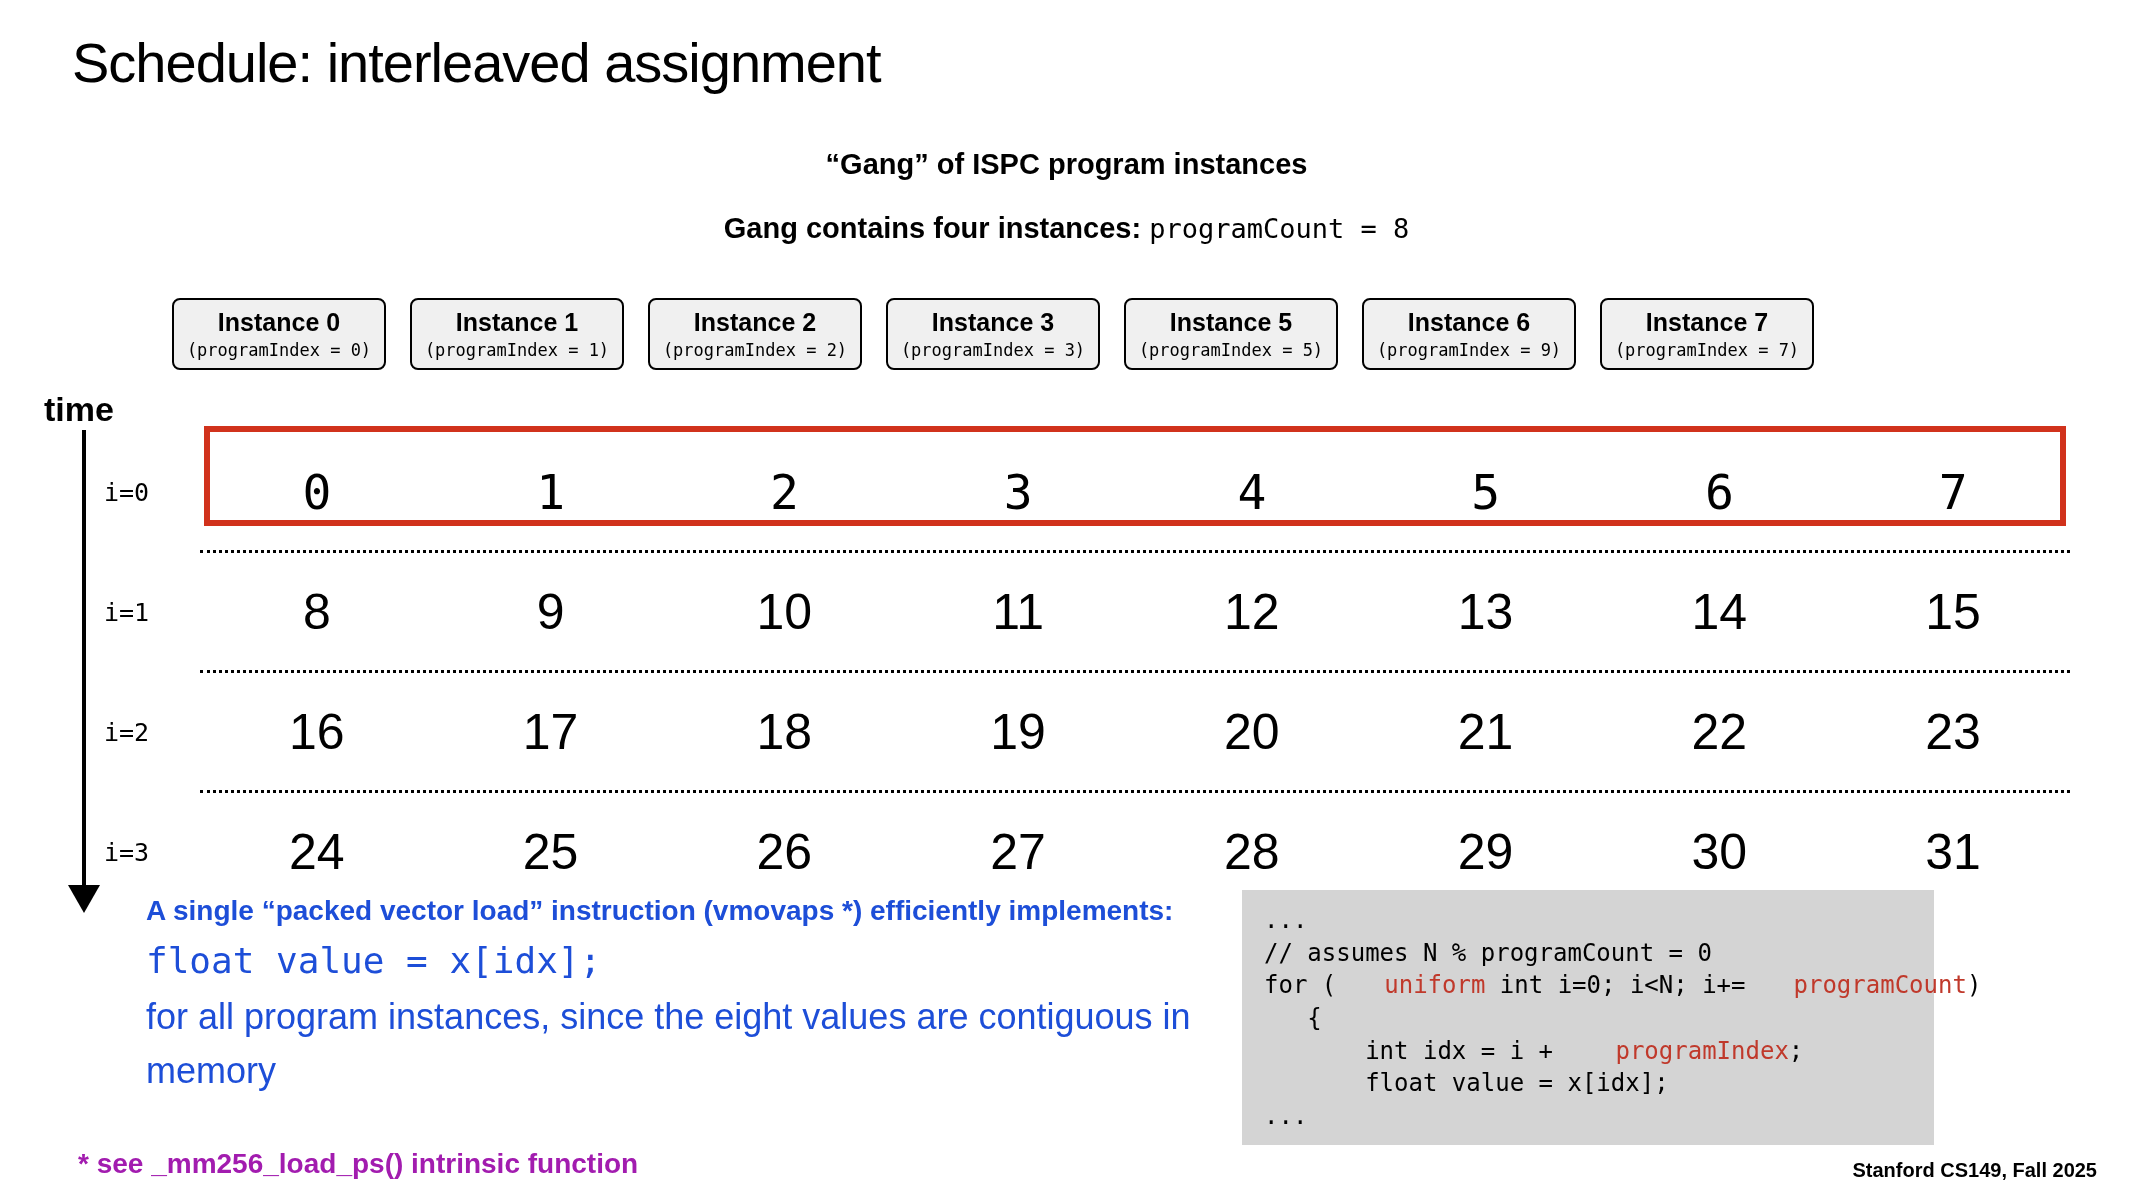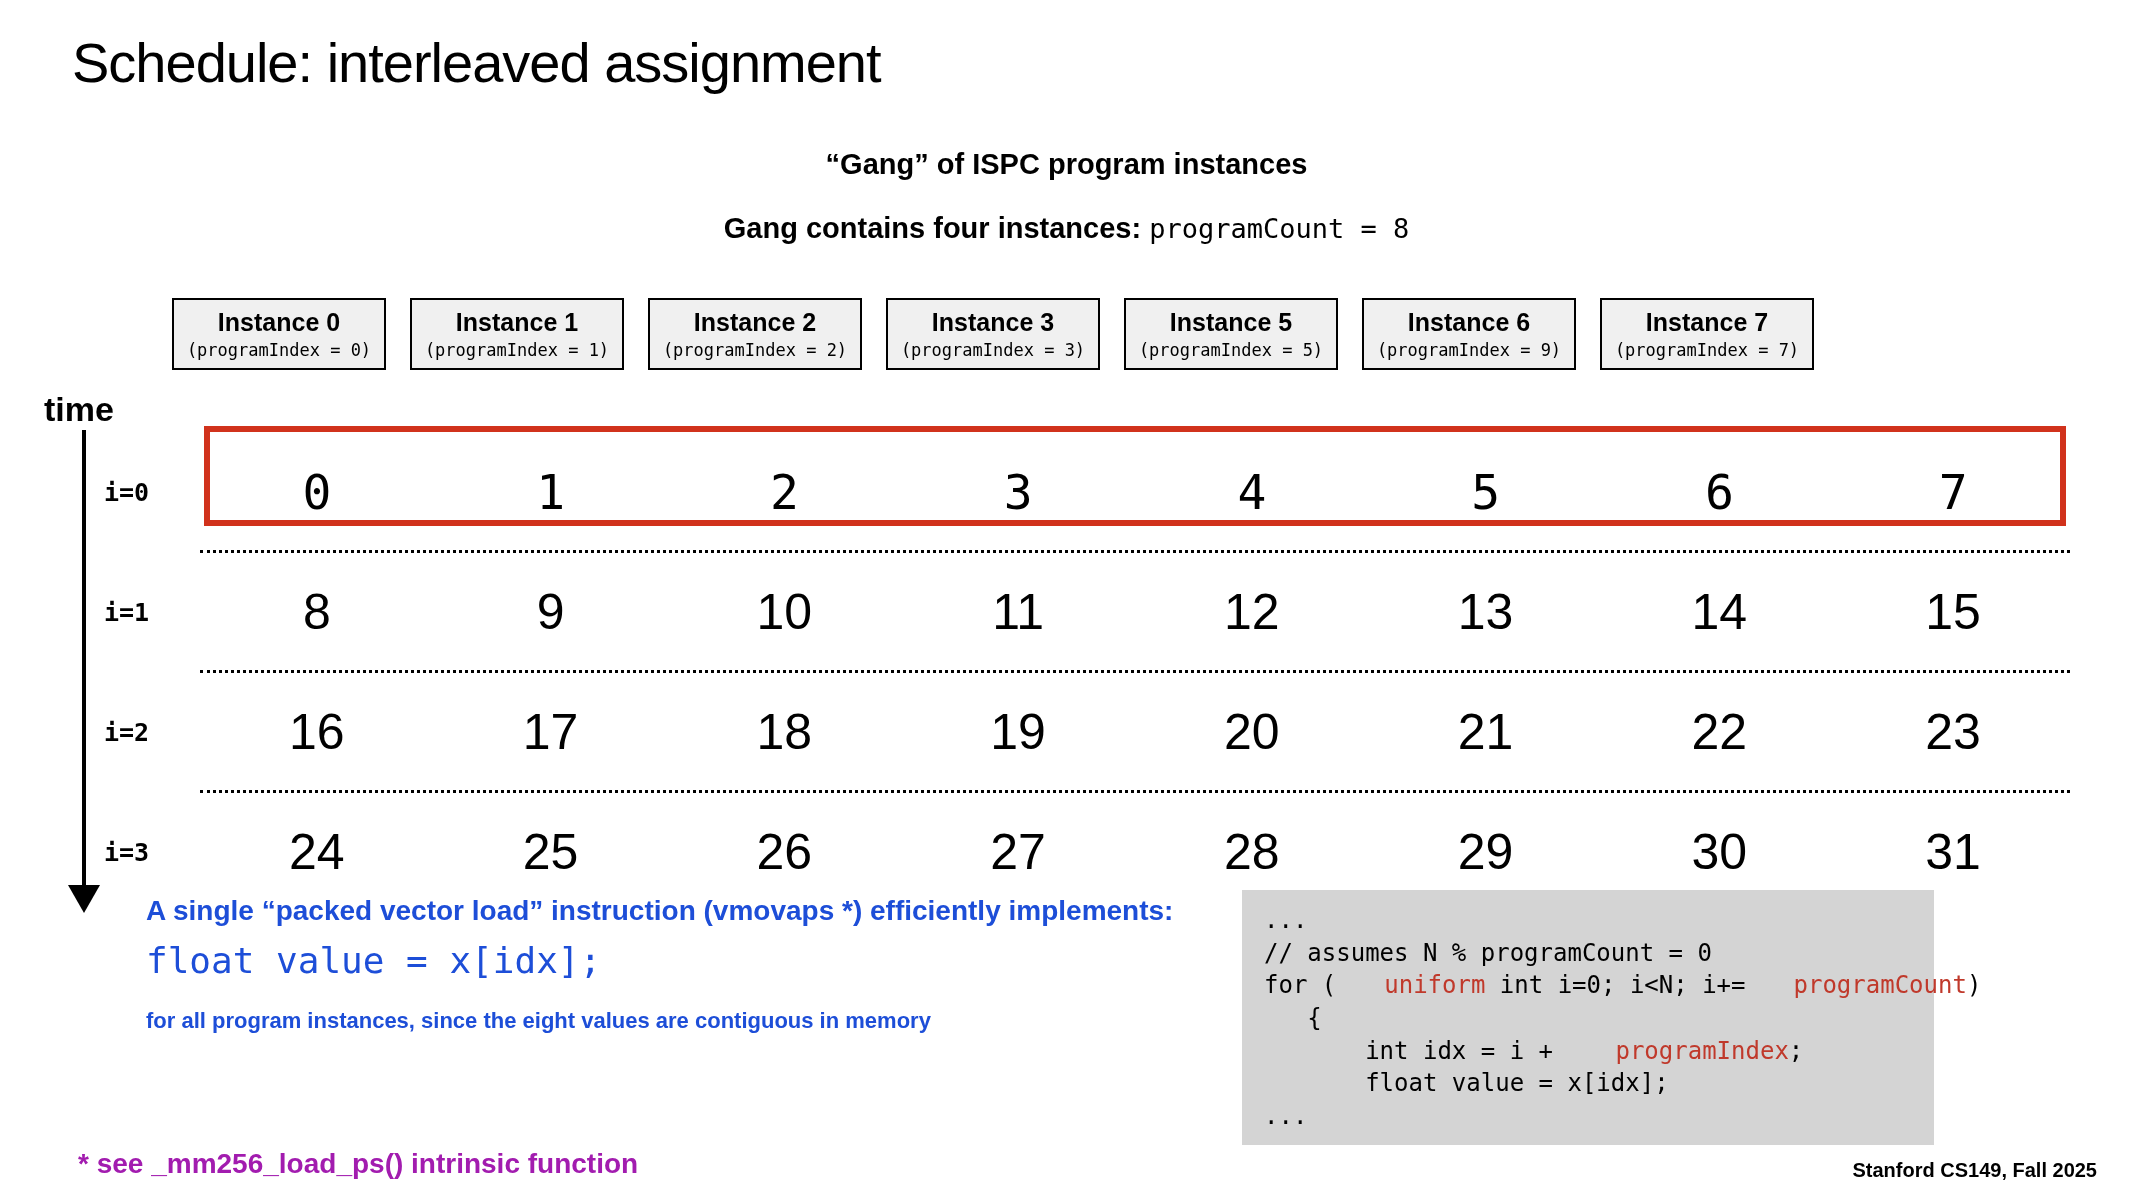--- a/index.html
+++ b/index.html
@@ -63,21 +63,21 @@
     top: 298px;
     width: 1900px;
     display: flex;
     gap: 24px;
   }
   .instance-box {
     width: 214px;
     height: 72px;
     box-sizing: border-box;
     border: 2px solid #000;
-    border-radius: 0;
+    border-radius: 8px;
     background: #f0f0f0;
     display: flex;
     flex-direction: column;
     align-items: center;
     justify-content: center;
     padding-top: 2px;
   }
   .instance-title {
     font-size: 25px;
     font-weight: bold;
@@ -127,21 +127,21 @@
   .row {
     position: relative;
     height: 120px;
   }
   .row-label {
     position: absolute;
     left: -96px;
     top: 46px;
     font-family: "DejaVu Sans Mono", monospace;
     font-size: 25px;
-    font-weight: bold;
+    font-weight: normal;
     text-align: center;
   }
   .cells {
     display: flex;
     height: 120px;
     align-items: center;
   }
   .cell {
     width: 238px;
     text-align: center;
@@ -182,24 +182,23 @@
     font-size: 28px;
     font-weight: bold;
     line-height: 1.5;
   }
   .note-code {
     font-family: "DejaVu Sans Mono", monospace;
     font-size: 36px;
     line-height: 1.6;
   }
   .note-line3 {
-    font-size: 22px;
-    font-weight: bold;
+    font-size: 36px;
+    font-weight: normal;
     line-height: 1.5;
-    margin-top: 14px;
   }
 
   .footnote {
     position: absolute;
     left: 78px;
     top: 1148px;
     color: #a21caf;
     font-size: 28px;
     font-weight: bold;
   }

